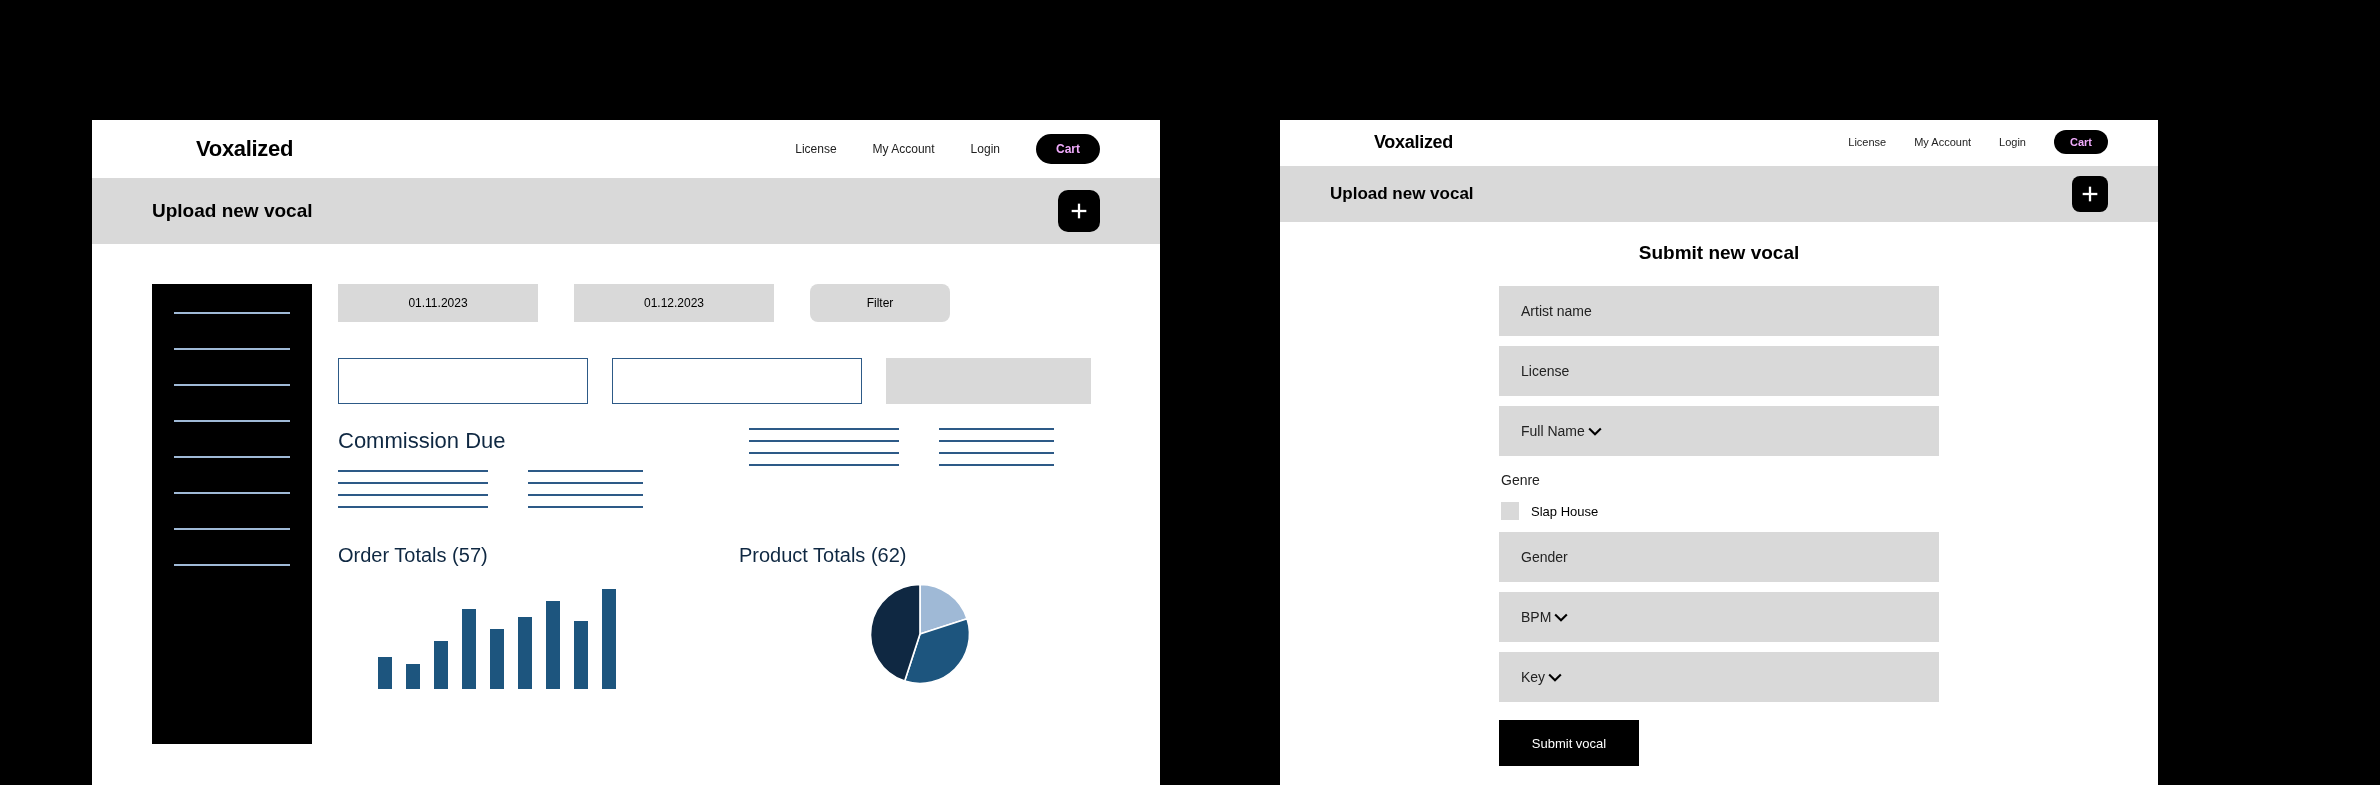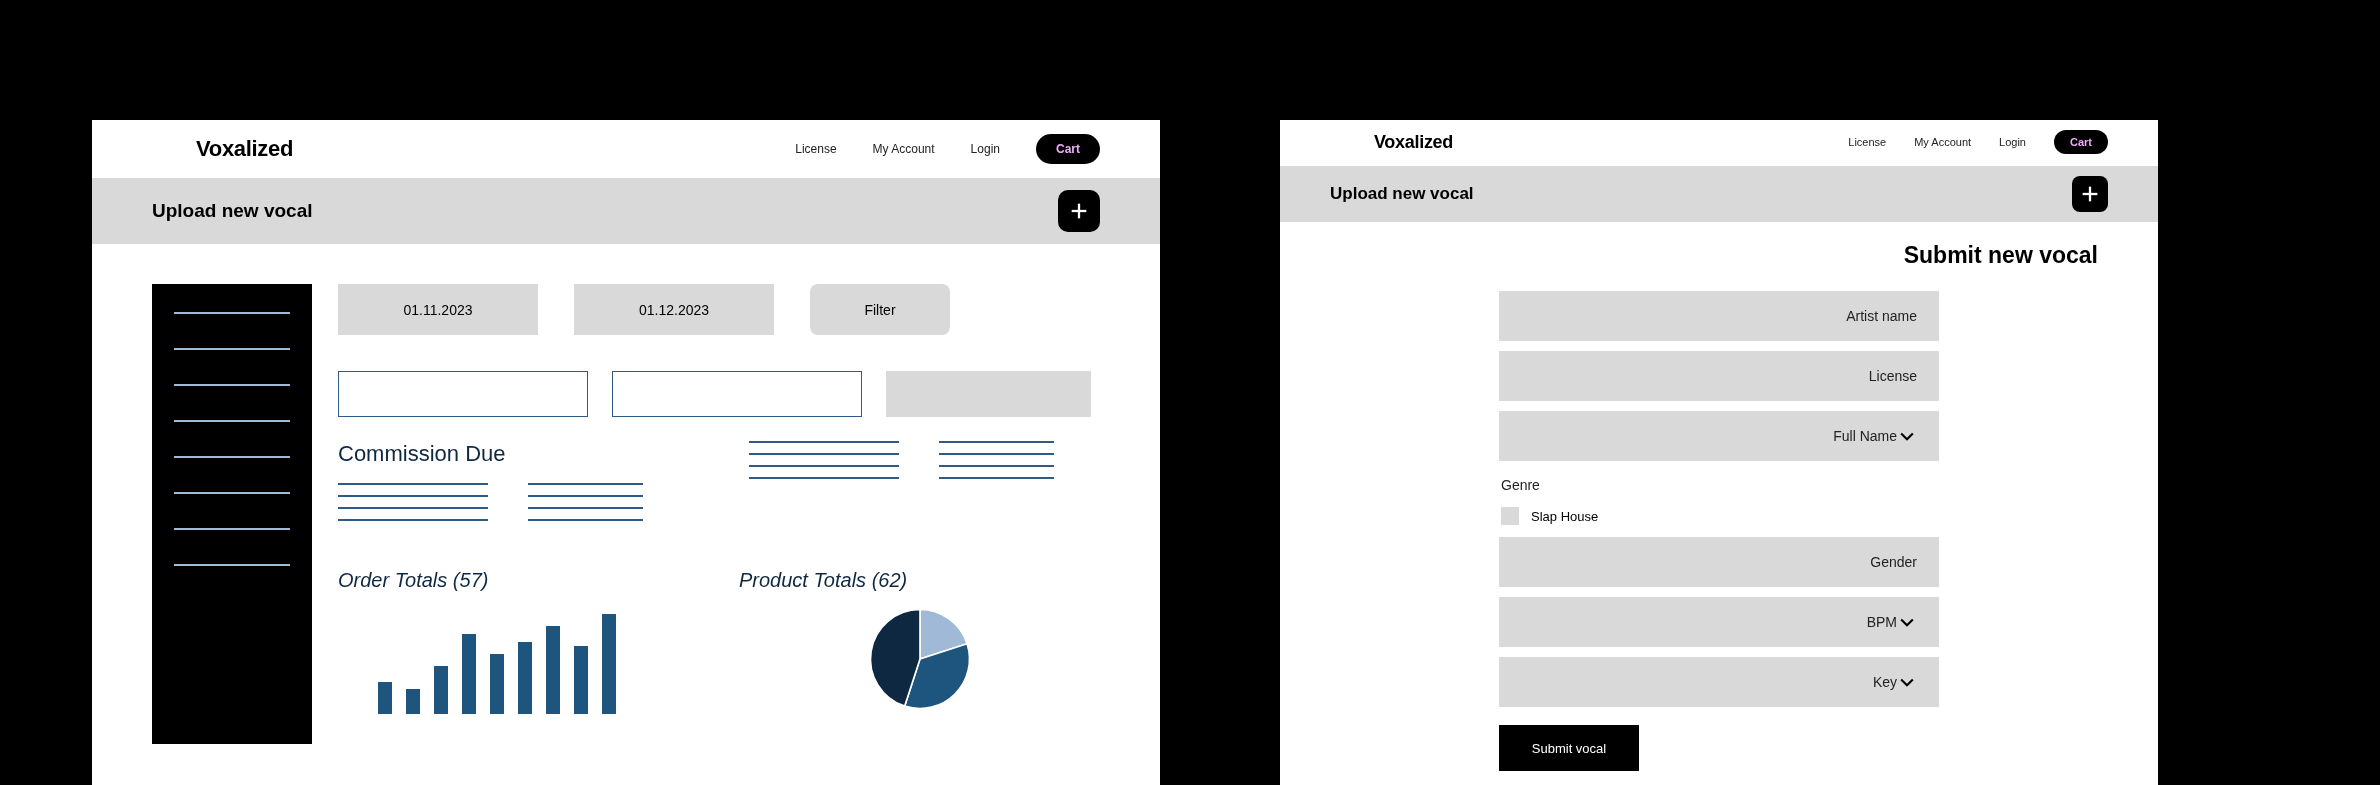--- a/index.html
+++ b/index.html
@@ -19,47 +19,47 @@
 .upload-title { font-weight: 800; font-size: 19px; color: #000; }
 .plus-btn { background: #000; color: #fff; width: 42px; height: 42px; border-radius: 10px; display: flex; align-items: center; justify-content: center; }
 .plus-btn svg { width: 22px; height: 22px; }
 
 .dash-body { display: flex; padding: 40px 60px 0 60px; gap: 26px; }
 .sidebar { background: #000; width: 160px; height: 460px; padding: 28px 22px; display: flex; flex-direction: column; gap: 34px; }
 .sidebar-line { height: 2px; background: #9fb9d6; width: 100%; }
 
 .dash-main { flex: 1; }
 .filter-row { display: flex; gap: 36px; }
-.filter-box { background: #d9d9d9; height: 51px; flex: 1; display: flex; align-items: center; justify-content: center; font-size: 14px; color: #000; max-width: 200px; }
+.filter-box { background: #d9d9d9; height: 38px; flex: 1; display: flex; align-items: center; justify-content: center; font-size: 12px; color: #000; max-width: 200px; }
 .filter-box.btn { max-width: 140px; border-radius: 8px; }
 
 .outline-row { display: flex; gap: 24px; margin-top: 36px; }
 .outline-box { border: 1.5px solid #2d5a87; height: 46px; flex: 1; max-width: 250px; }
 .grey-box { background: #d9d9d9; height: 46px; flex: 1; max-width: 205px; }
 
 .commission-row { display: flex; gap: 60px; margin-top: 24px; }
 .commission-col { flex: 1; }
 .commission-title { font-size: 22px; font-weight: 500; color: #0f2842; margin-bottom: 16px; }
 .skel-group { display: flex; gap: 40px; }
 .skel-col { display: flex; flex-direction: column; gap: 10px; }
 .skel-line { height: 2px; background: #2d5a87; width: 150px; }
 .skel-line.sm { width: 115px; }
 
-.charts-row { display: flex; gap: 40px; margin-top: 48px; font-style: italic; }
+.charts-row { display: flex; gap: 40px; margin-top: 36px; }
 .chart-col { flex: 1; }
 .chart-title { font-size: 20px; font-weight: 500; color: #0f2842; margin-bottom: 12px; }
 .bar-chart { display: flex; align-items: flex-end; gap: 14px; height: 110px; padding-left: 40px; }
 .bar { width: 14px; background: #1d557e; }
 
 .pie-wrap { display: flex; justify-content: center; }
 
 .form-body { padding: 20px 60px; }
-.form-title { text-align: right; font-weight: 800; font-size: 23px; margin-bottom: 22px; }
+.form-title { text-align: center; font-weight: 800; font-size: 19px; margin-bottom: 22px; }
 .form-stack { width: 440px; margin: 0 auto; display: flex; flex-direction: column; gap: 10px; }
-.field { background: #d9d9d9; height: 50px; display: flex; align-items: center; padding: 0 22px; font-size: 14px; color: #222; justify-content: flex-end; }
+.field { background: #d9d9d9; height: 50px; display: flex; align-items: center; padding: 0 22px; font-size: 14px; color: #222; justify-content: flex-start; }
 .genre-label { font-size: 14px; color: #222; padding: 6px 2px 2px; }
 .check-row { display: flex; align-items: center; gap: 12px; padding: 2px 2px; font-size: 13px; }
 .check-box { width: 18px; height: 18px; background: #d9d9d9; }
 .submit-btn { background: #000; color: #fff; height: 46px; width: 140px; display: flex; align-items: center; justify-content: center; font-size: 13px; margin-top: 8px; }
 
 .chev { width: 20px; height: 20px; }
 .panel-right .header { padding: 10px 50px 6px 50px; }
 .panel-right .brand { font-size: 18px; }
 .panel-right .nav { gap: 28px; }
 .panel-right .nav-link { font-size: 11px; }

